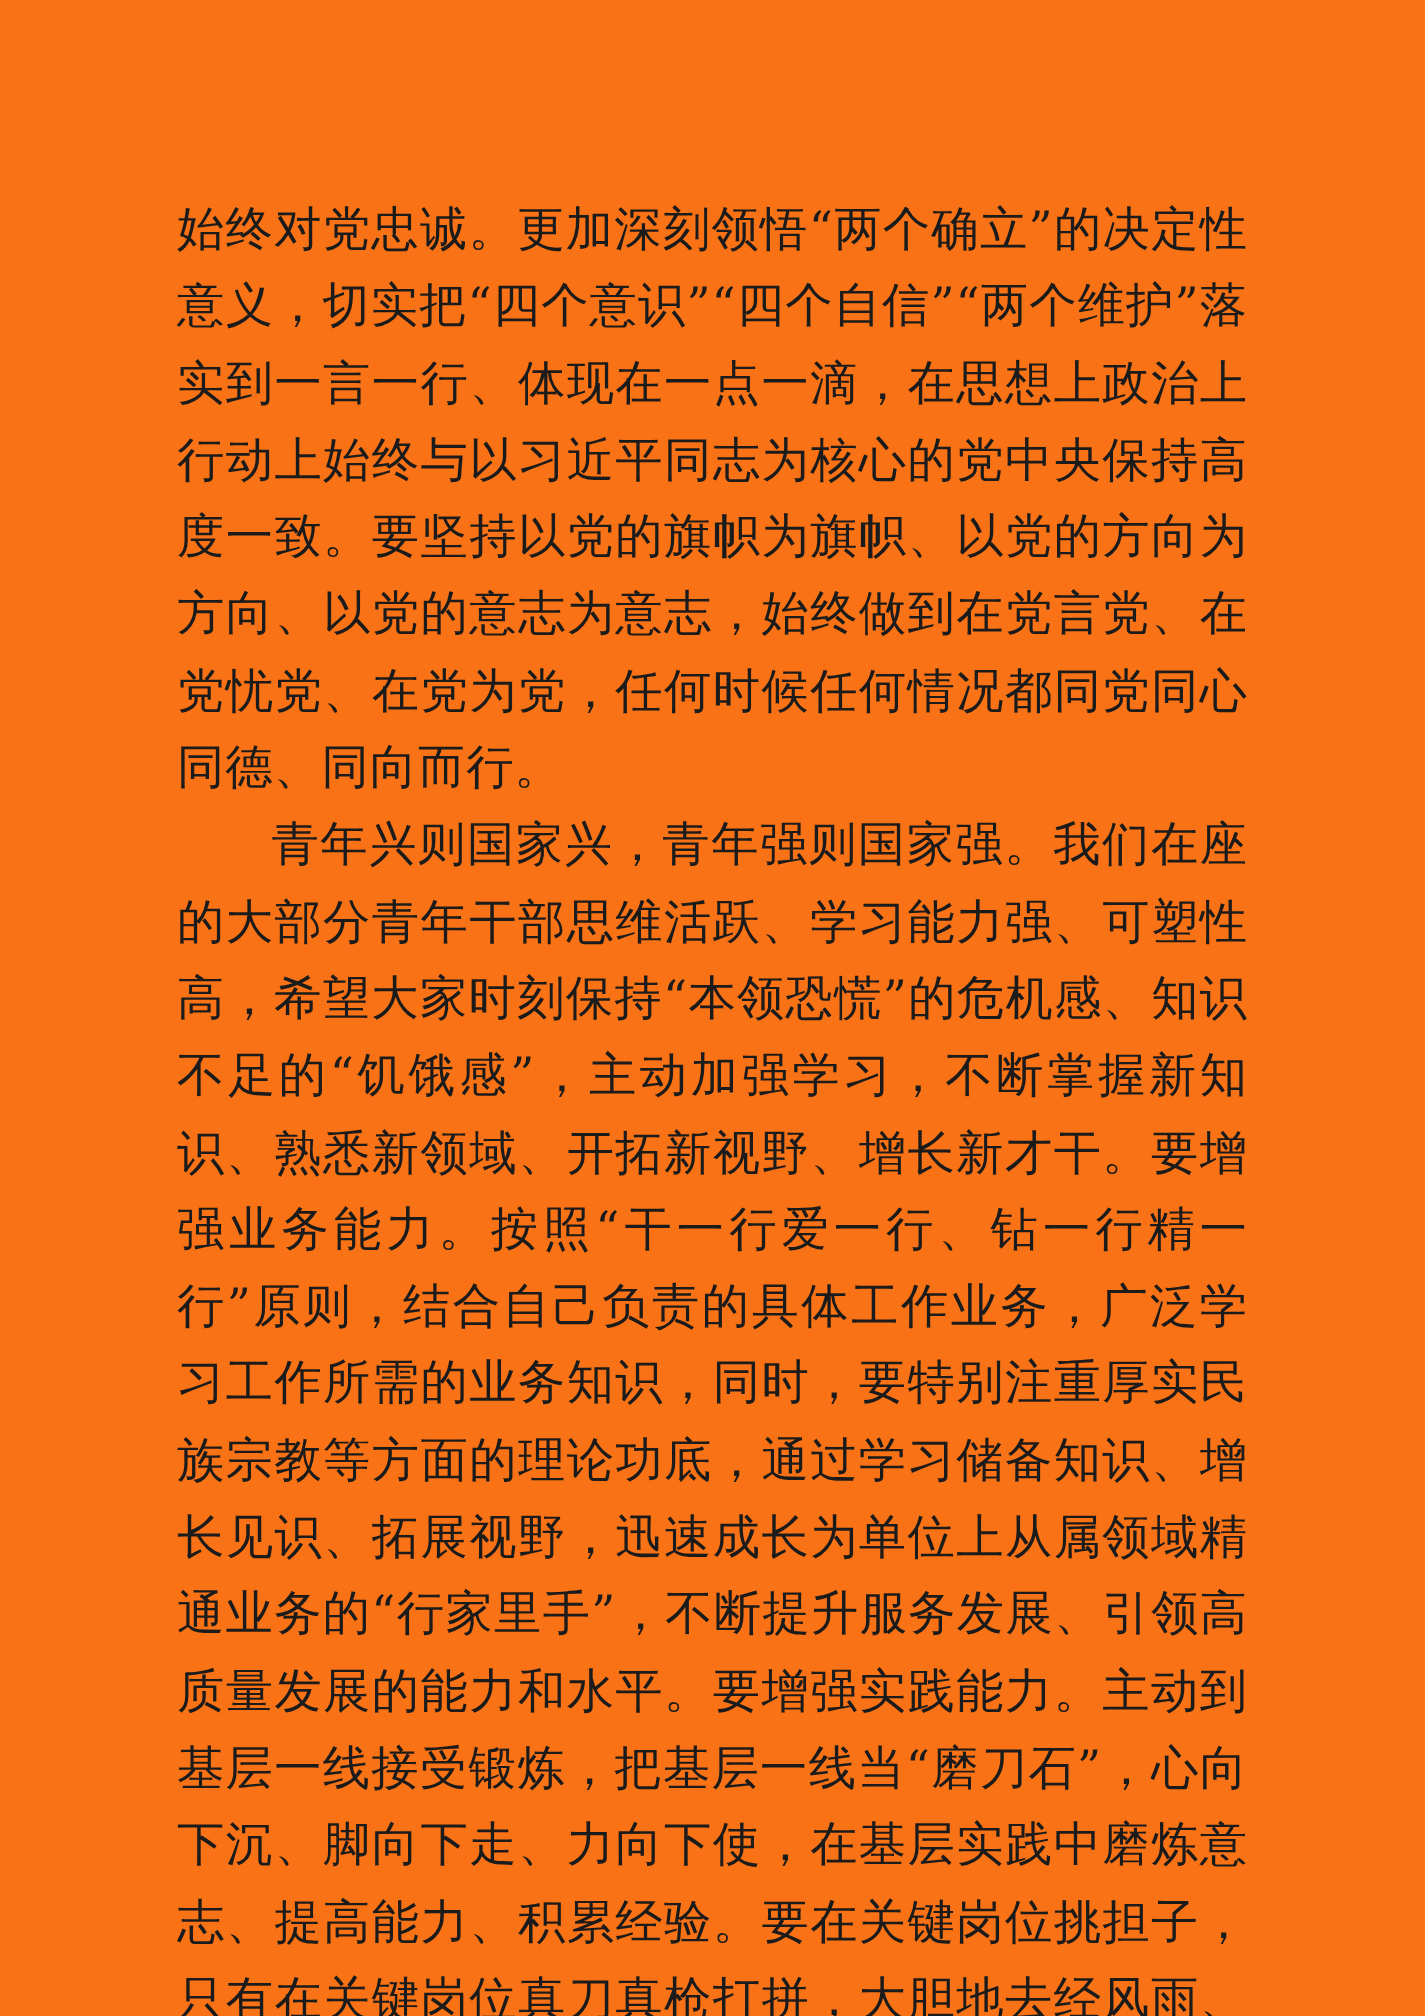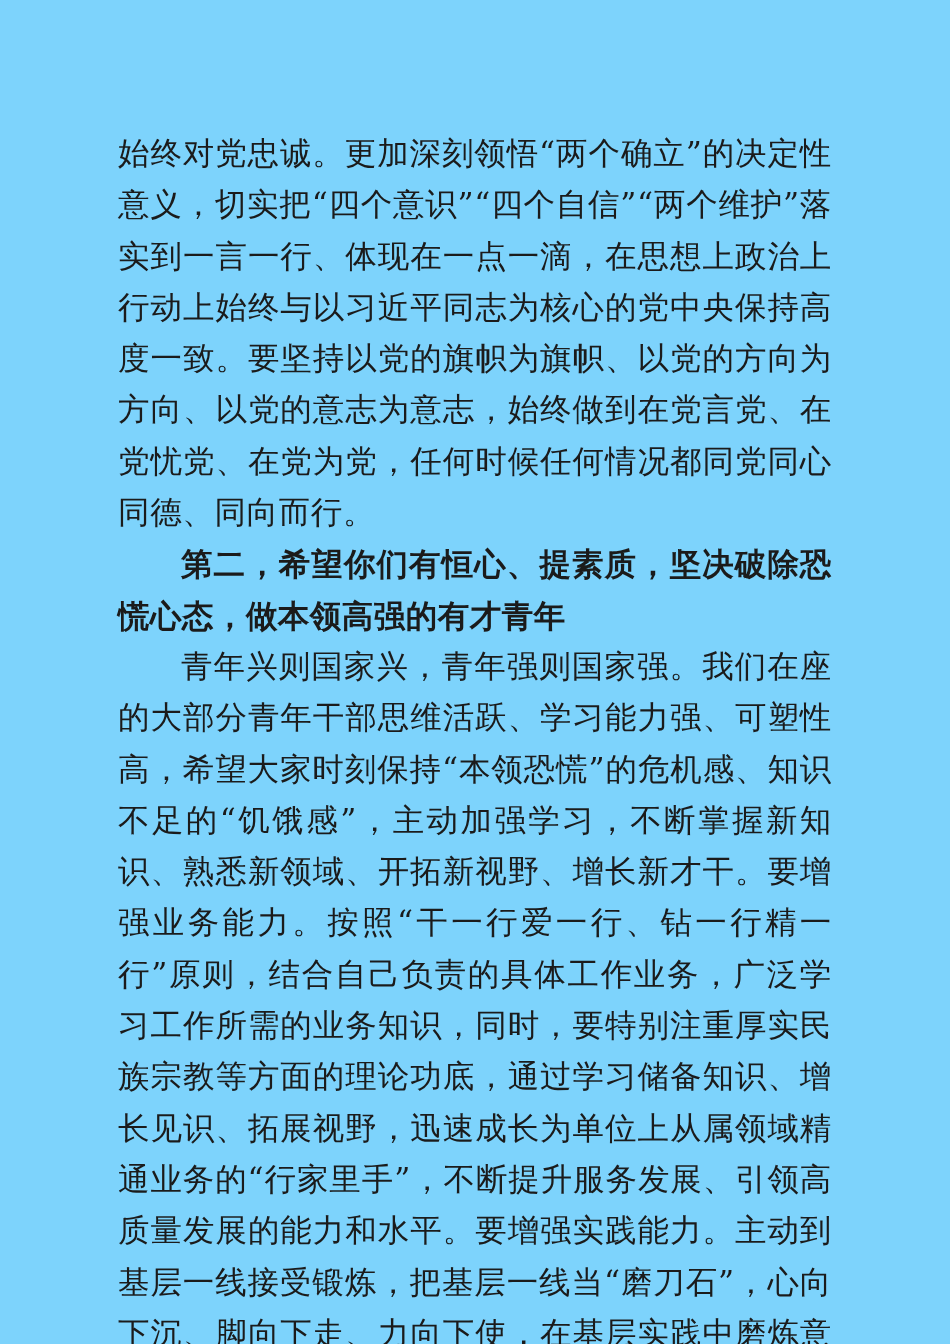--- a/index.html
+++ b/index.html
@@ -5,21 +5,21 @@
 <style>
   html, body {
     margin: 0;
     padding: 0;
     background: #ffffff;
   }
   .page {
     position: relative;
     width: 950px;
     height: 1344px;
-    background: #7dd3fc;
+    background: #f97316;
     overflow: hidden;
     box-sizing: border-box;
   }
   .doc-body {
     position: absolute;
     left: 118px;
     top: 128px;
     width: 714px;
   }
   .para {
@@ -44,18 +44,17 @@
   }
 </style>
 </head>
 <body>
 
 <div class="page">
   <div class="doc-body">
 
     <p class="para flush">始终对党忠诚。更加深刻领悟“两个确立”的决定性意义，切实把“四个意识”“四个自信”“两个维护”落实到一言一行、体现在一点一滴，在思想上政治上行动上始终与以习近平同志为核心的党中央保持高度一致。要坚持以党的旗帜为旗帜、以党的方向为方向、以党的意志为意志，始终做到在党言党、在党忧党、在党为党，任何时候任何情况都同党同心同德、同向而行。</p>
 
-    <p class="para heading">第二，希望你们有恒心、提素质，坚决破除恐慌心态，做本领高强的有才青年</p>
 
     <p class="para">青年兴则国家兴，青年强则国家强。我们在座的大部分青年干部思维活跃、学习能力强、可塑性高，希望大家时刻保持“本领恐慌”的危机感、知识不足的“饥饿感”，主动加强学习，不断掌握新知识、熟悉新领域、开拓新视野、增长新才干。要增强业务能力。按照“干一行爱一行、钻一行精一行”原则，结合自己负责的具体工作业务，广泛学习工作所需的业务知识，同时，要特别注重厚实民族宗教等方面的理论功底，通过学习储备知识、增长见识、拓展视野，迅速成长为单位上从属领域精通业务的“行家里手”，不断提升服务发展、引领高质量发展的能力和水平。要增强实践能力。主动到基层一线接受锻炼，把基层一线当“磨刀石”，心向下沉、脚向下走、力向下使，在基层实践中磨炼意志、提高能力、积累经验。要在关键岗位挑担子，只有在关键岗位真刀真枪打拼，大胆地去经风雨、壮筋骨、长才干，才能真正经受磨砺、增长本领。</p>
 
   </div>
 </div>
 
 </body></html>

